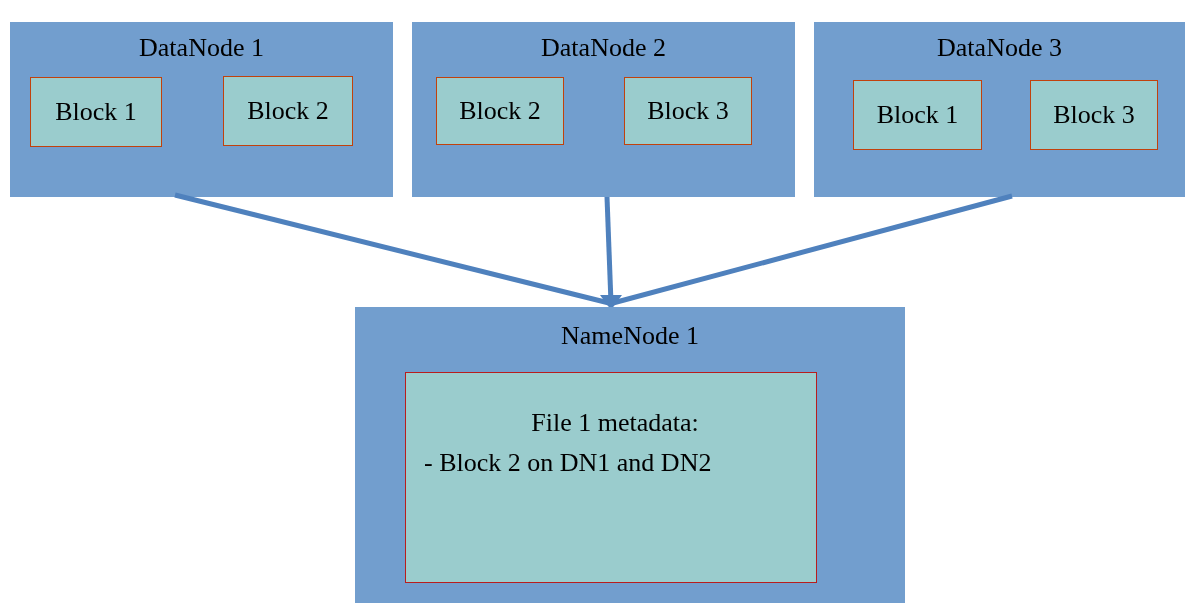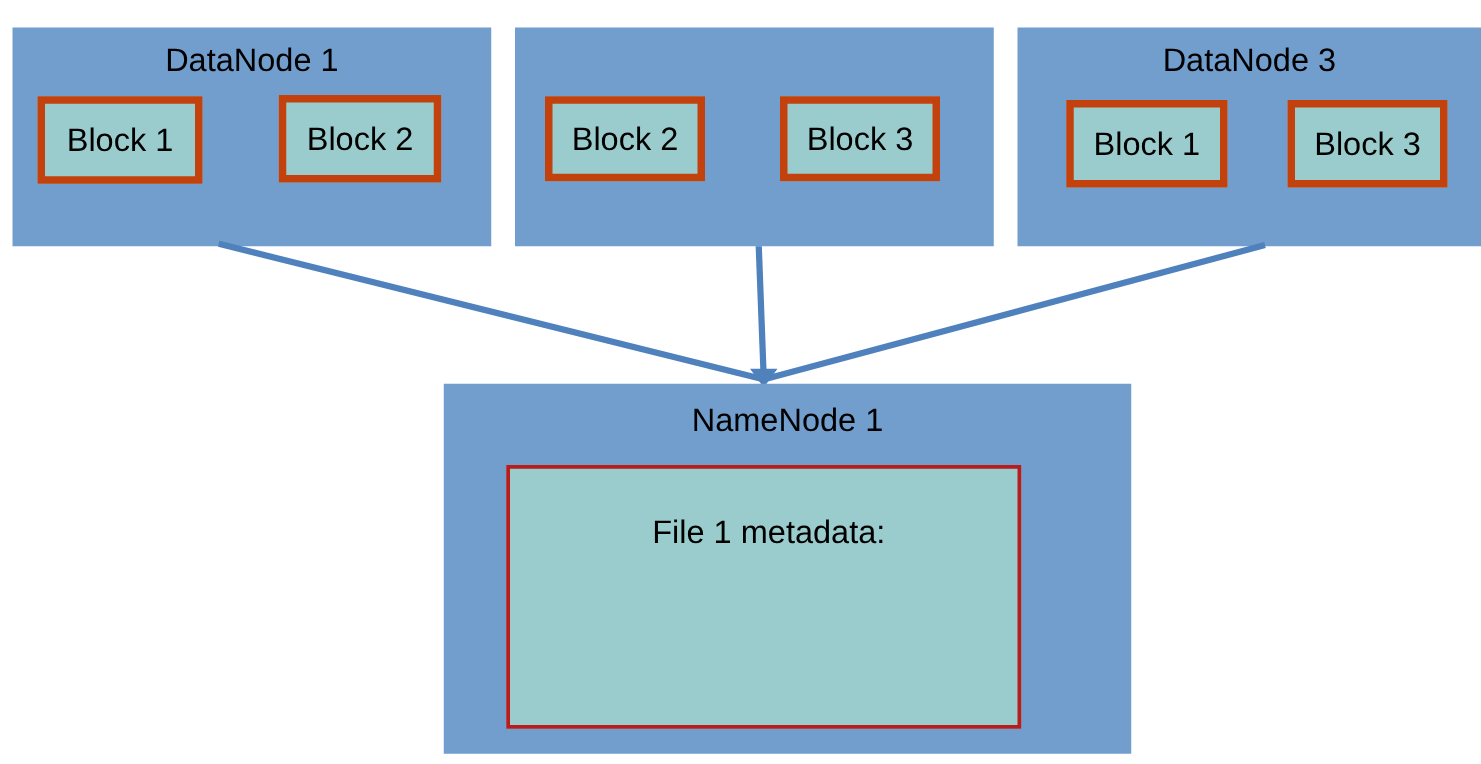--- a/index.html
+++ b/index.html
@@ -9,42 +9,42 @@
     --text: #000000;
     --canvas-bg: #FFFFFF;
   }
   * { margin: 0; padding: 0; box-sizing: border-box; }
   html, body { background: var(--canvas-bg); }
   .canvas {
     position: relative;
     width: 1185px;
     height: 611px;
     background: var(--canvas-bg);
-    font-family: Liberation Sans, sans-serif;
+    font-family: Liberation Serif, serif;
     color: var(--text);
     overflow: hidden;
   }
   .node {
     position: absolute;
     background: var(--node-fill);
   }
   .node-title {
     position: absolute;
     left: 0; right: 0;
     top: 8px;
     text-align: center;
     font-size: 26px;
     line-height: 36px;
     color: var(--text);
     white-space: nowrap;
   }
   .block {
     position: absolute;
     background: var(--block-fill);
-    border: 6px solid #c2410c;
+    border: 1px solid #c2410c;
     display: flex;
     align-items: center;
     justify-content: center;
     font-size: 26px;
     color: var(--text);
     white-space: nowrap;
   }
   
   .dn1 { left: 10px;  top: 22px; width: 383px; height: 175px; }
   .dn2 { left: 412px; top: 22px; width: 383px; height: 175px; }
@@ -56,21 +56,21 @@
   .dn3 .block-a { left: 39px;  top: 58px; width: 129px; height: 70px; }
   .dn3 .block-b { left: 216px; top: 58px; width: 128px; height: 70px; }
   
   .namenode { left: 355px; top: 307px; width: 550px; height: 296px; }
   .namenode .node-title { top: 11px; }
   .metadata-panel {
     position: absolute;
     left: 50px; top: 65px;
     width: 412px; height: 211px;
     background: var(--block-fill);
-    border: 3px solid #b91c1c;
+    border: 1px solid #b91c1c;
     padding: 30px 10px 0 18px;
     font-size: 26px;
     line-height: 40px;
   }
   .metadata-heading { text-align: center; white-space: nowrap; }
   .metadata-line { text-align: left; white-space: nowrap; }
   
   .connector-layer {
     position: absolute;
     left: 0; top: 0;
@@ -87,20 +87,21 @@
     <div class="node-title">DataNode 1</div>
     <div class="block block-a">
       <span>Block 1</span>
     </div>
     <div class="block block-b">
       <span>Block 2</span>
     </div>
   </div>
 
   <div class="node dn2">
+    <div class="node-title">DataNode 2</div>
     <div class="block block-a">
       <span>Block 2</span>
     </div>
     <div class="block block-b">
       <span>Block 3</span>
     </div>
   </div>
 
   <div class="node dn3">
     <div class="node-title">DataNode 3</div>
@@ -116,16 +117,17 @@
     <line x1="175" y1="195" x2="609" y2="303" stroke="var(--connector)" stroke-width="5"></line>
     <line x1="607" y1="197" x2="611" y2="303" stroke="var(--connector)" stroke-width="5"></line>
     <line x1="1012" y1="196" x2="613" y2="303" stroke="var(--connector)" stroke-width="5"></line>
     <polygon points="600,295 622,295 611,310" fill="var(--connector)"></polygon>
   </svg>
 
   <div class="node namenode">
     <div class="node-title">NameNode 1</div>
     <div class="metadata-panel">
       <div class="metadata-heading">File 1 metadata:</div>
+      <div class="metadata-line">- Block 2 on DN1 and DN2</div>
     </div>
   </div>
 
 </div>
 
 </body></html>

